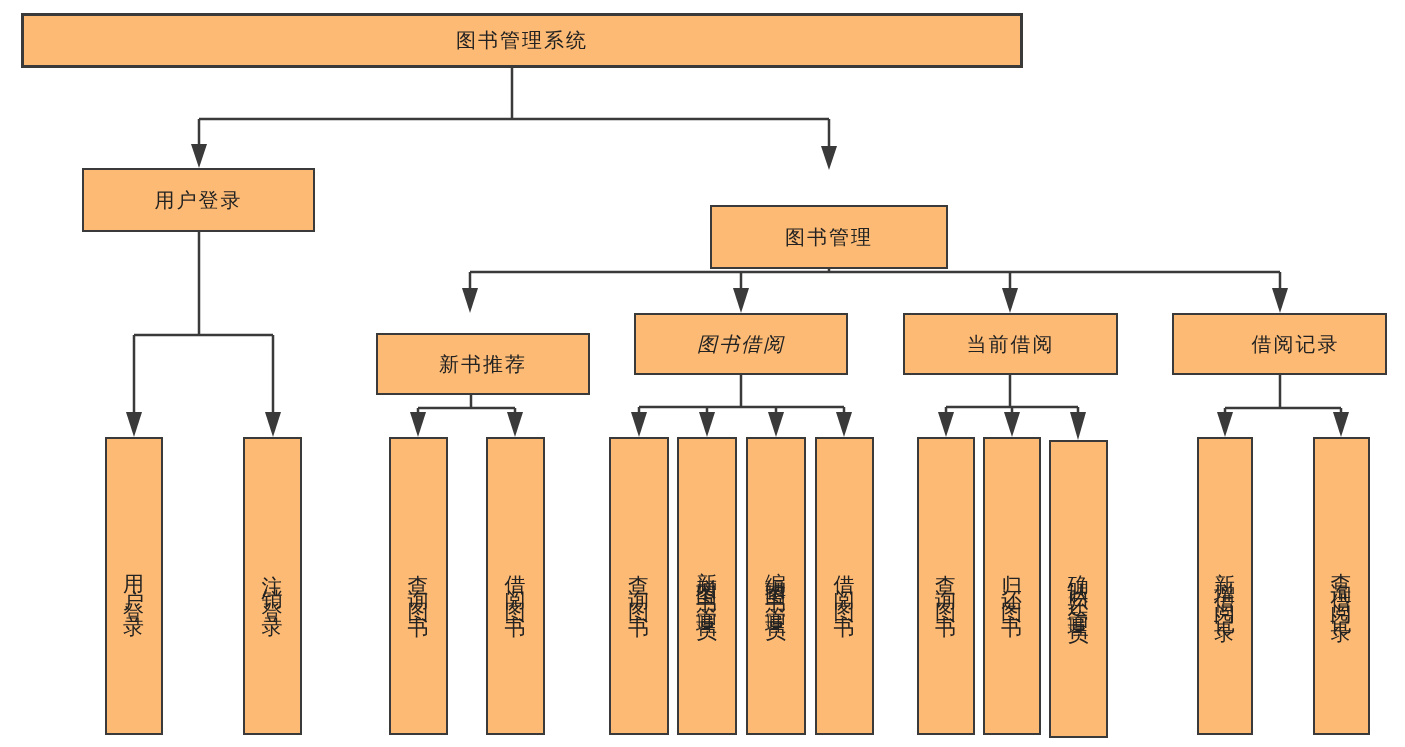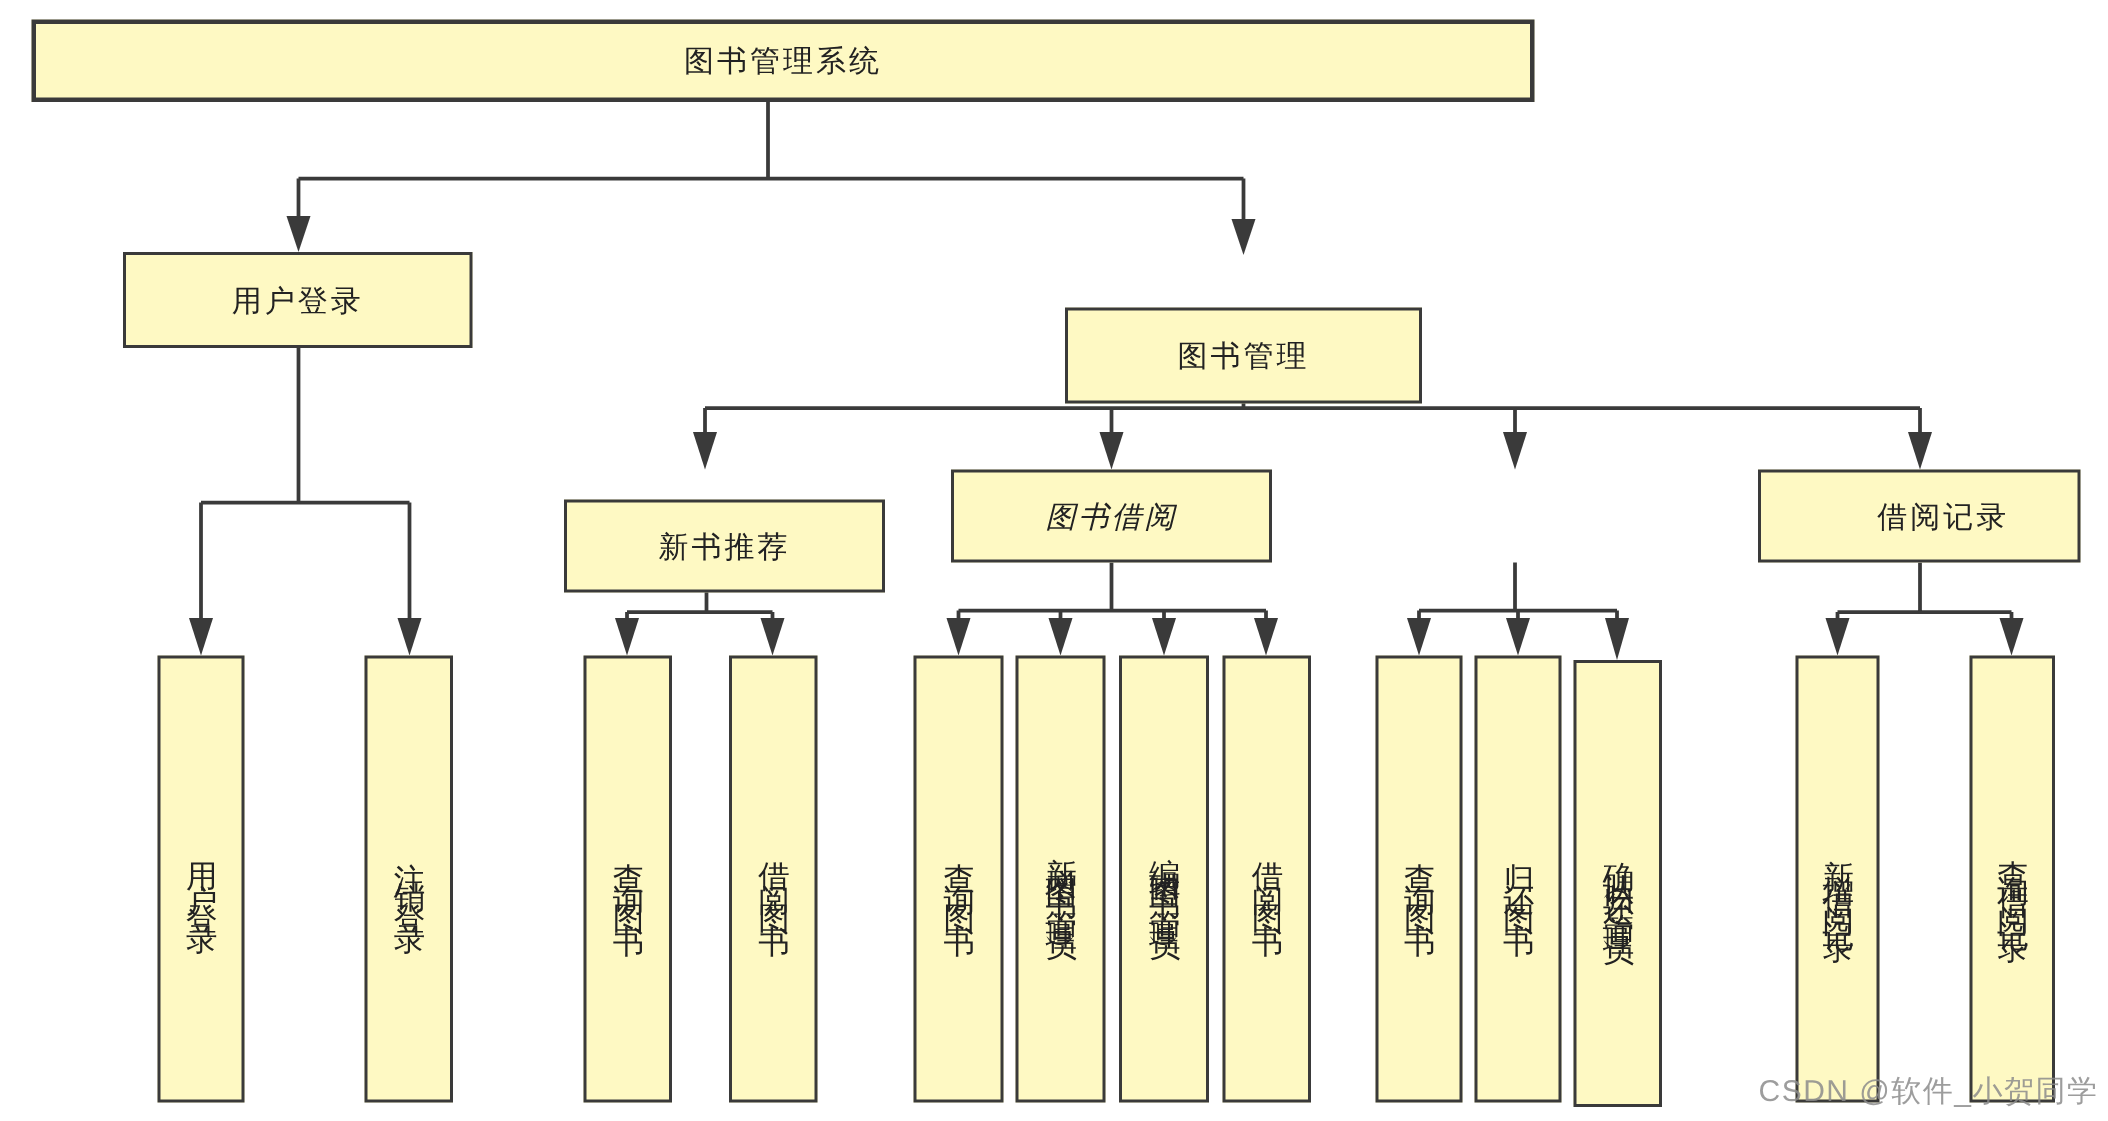--- a/index.html
+++ b/index.html
@@ -17,21 +17,21 @@
   }
   #connectors {
     position: absolute;
     left: 0;
     top: 0;
     pointer-events: none;
   }
   .node {
     position: absolute;
     box-sizing: border-box;
-    background: #fef9c3;
+    background: #fdba74;
     border: 2px solid #3a3a3a;
     display: flex;
     align-items: center;
     justify-content: center;
     color: #222222;
   }
   .node.root {
     border-width: 3px;
   }
   .h-label {
@@ -140,20 +140,23 @@
   <div class="node" style="left:710px; top:170px; width:238px; height:64px;margin-top:35px;">
     <span class="h-label">图书管理</span>
   </div>
 
   <div class="node" style="left:376px; top:313px; width:214px; height:62px;margin-top:20px;">
     <span class="h-label">新书推荐</span>
   </div>
   <div class="node" style="left:634px; top:313px; width:214px; height:62px;font-style:italic;">
     <span class="h-label">图书借阅</span>
   </div>
+  <div class="node" style="left:903px; top:313px; width:215px; height:62px;">
+    <span class="h-label">当前借阅</span>
+  </div>
   <div class="node" style="left:1172px; top:313px; width:215px; height:62px;padding-left:32px;">
     <span class="h-label">借阅记录</span>
   </div>
 
   <div class="node leaf" style="left:105px; top:437px; width:58px; height:298px;">
     <span class="v-label ls-wide">用户登录</span>
   </div>
   <div class="node leaf" style="left:243px; top:437px; width:59px; height:298px;">
     <span class="v-label ls-wide">注销登录</span>
   </div>
@@ -188,15 +191,14 @@
     <span class="v-label ls-tight">确认归还（管理员）</span>
   </div>
 
   <div class="node leaf" style="left:1197px; top:437px; width:56px; height:298px;">
     <span class="v-label ls-mid">新增借阅记录</span>
   </div>
   <div class="node leaf" style="left:1313px; top:437px; width:57px; height:298px;">
     <span class="v-label ls-mid">查询借阅记录</span>
   </div>
 
-  <div class="watermark">CSDN @软件_小贺同学</div>
 
 </div>
 
 </body></html>

